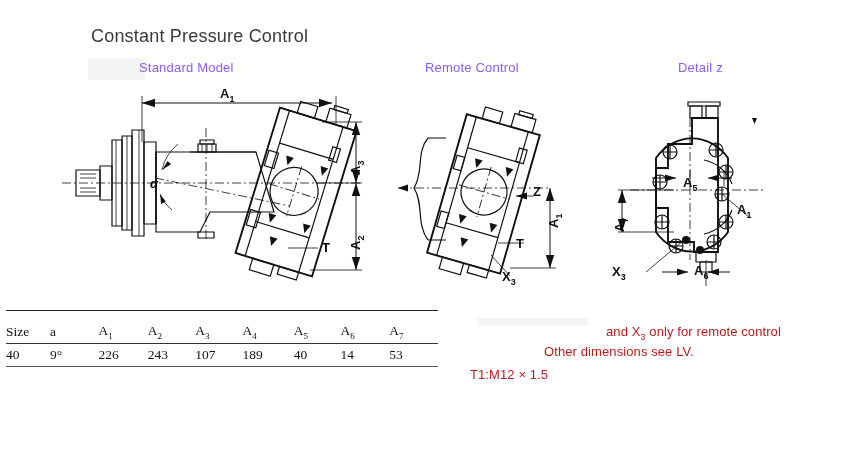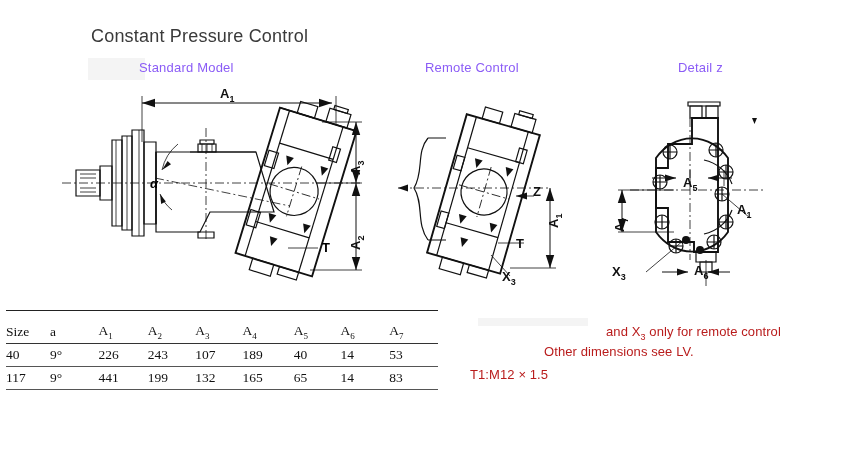--- a/index.html
+++ b/index.html
@@ -354,26 +354,15 @@
           <td class="c0">40</td>
           <td class="c1">9°</td>
           <td class="c2">226</td>
           <td class="c3">243</td>
           <td class="c4">107</td>
           <td class="c5">189</td>
           <td class="c6">40</td>
           <td class="c7">14</td>
           <td class="c8">53</td>
         </tr>
-        <tr>
-          <td class="c0">117</td>
-          <td class="c1">9°</td>
-          <td class="c2">441</td>
-          <td class="c3">199</td>
-          <td class="c4">132</td>
-          <td class="c5">165</td>
-          <td class="c6">65</td>
-          <td class="c7">14</td>
-          <td class="c8">83</td>
-        </tr>
       </tbody>
   </table>
 </div>
 
 </body></html>

